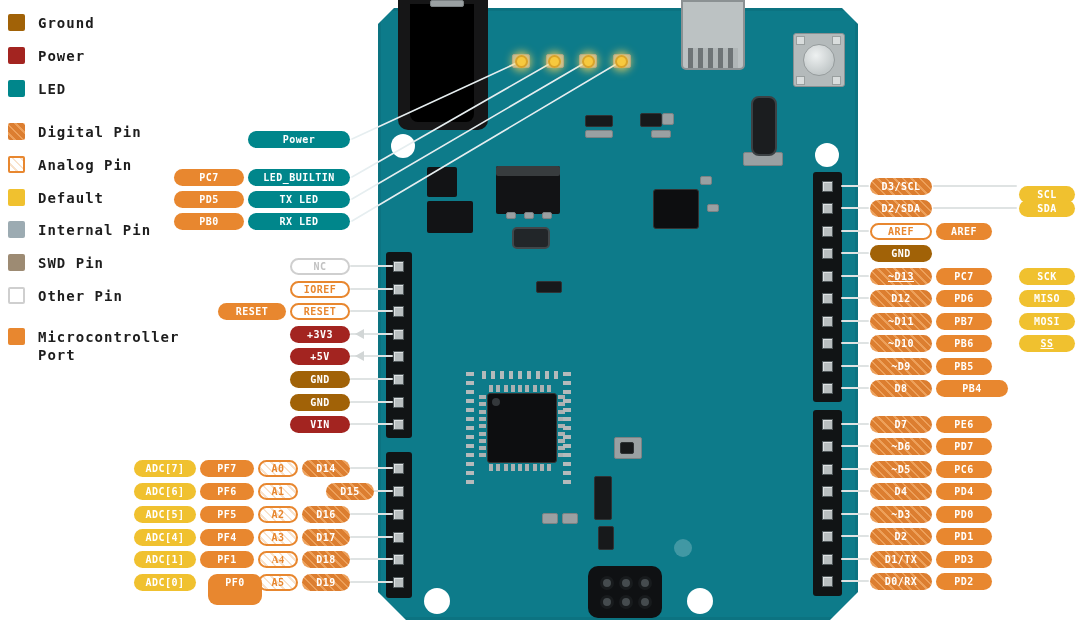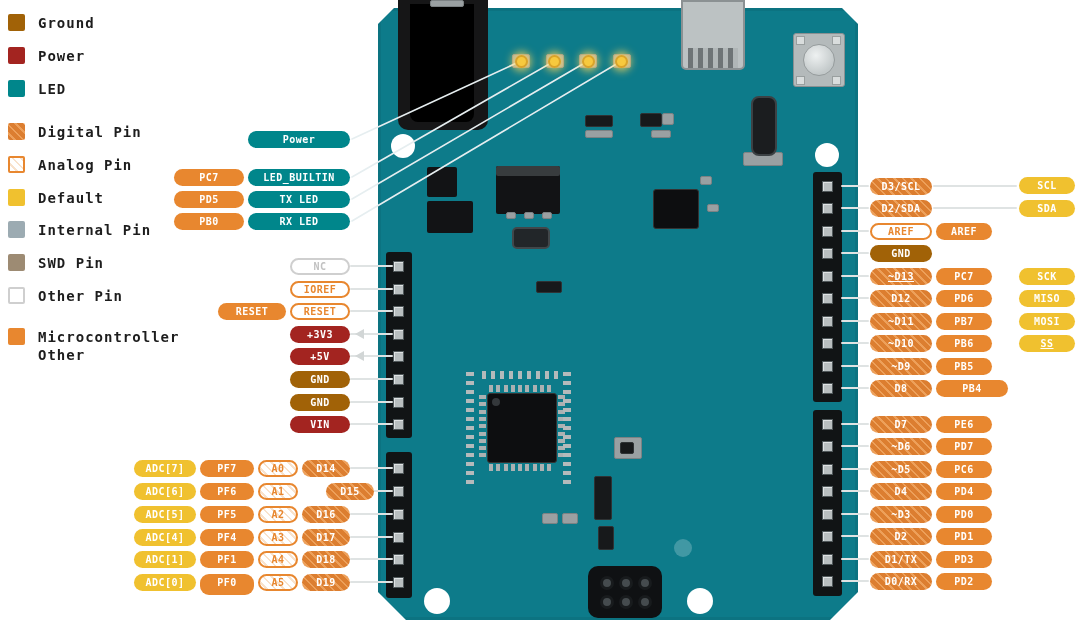--- a/index.html
+++ b/index.html
@@ -139,21 +139,21 @@
     <div class="lg-item" style="top:254px">
         <span class="sw t-swd"></span>
         <span class="lg-label">SWD Pin</span>
       </div>
     <div class="lg-item" style="top:287px">
         <span class="sw t-other"></span>
         <span class="lg-label">Other Pin</span>
       </div>
     <div class="lg-item" style="top:328px">
         <span class="sw t-mcu"></span>
-        <span class="lg-label">Microcontroller Other</span>
+        <span class="lg-label">Microcontroller Port</span>
       </div>
   </div>
 <div class="hdr" style="left: 386px; top: 252px; width: 26px; height: 186px;"></div>
     <div class="hdr" style="left: 386px; top: 452px; width: 26px; height: 146px;"></div>
     <div class="hdr" style="left: 813px; top: 172px; width: 29px; height: 230px;"></div>
     <div class="hdr" style="left: 813px; top: 410px; width: 29px; height: 186px;"></div>
     <div class="pin" style="left: 393px; top: 260.5px; width: 11px; height: 11px;"></div>
     <div class="pin" style="left: 393px; top: 283.5px; width: 11px; height: 11px;"></div>
     <div class="pin" style="left: 393px; top: 305.5px; width: 11px; height: 11px;"></div>
     <div class="pin" style="left: 393px; top: 328.5px; width: 11px; height: 11px;"></div>
@@ -211,29 +211,29 @@
     <div class="pill t-default" style="left: 134px; top: 482.5px; width: 62px; height: 17px;">ADC[6]</div>
     <div class="pill t-digital" style="left: 302px; top: 505.5px; width: 48px; height: 17px;">D16</div>
     <div class="pill t-analog" style="left: 258px; top: 505.5px; width: 40px; height: 17px;">A2</div>
     <div class="pill t-mcu" style="left: 200px; top: 505.5px; width: 54px; height: 17px;">PF5</div>
     <div class="pill t-default" style="left: 134px; top: 505.5px; width: 62px; height: 17px;">ADC[5]</div>
     <div class="pill t-digital" style="left: 302px; top: 528.5px; width: 48px; height: 17px;">D17</div>
     <div class="pill t-analog" style="left: 258px; top: 528.5px; width: 40px; height: 17px;">A3</div>
     <div class="pill t-mcu" style="left: 200px; top: 528.5px; width: 54px; height: 17px;">PF4</div>
     <div class="pill t-default" style="left: 134px; top: 528.5px; width: 62px; height: 17px;">ADC[4]</div>
     <div class="pill t-digital" style="left: 302px; top: 550.5px; width: 48px; height: 17px;">D18</div>
-    <div class="pill t-analog" style="left: 258px; top: 550.5px; width: 40px; height: 17px;">A4</div>
+    <div class="pill t-analog" style="left: 258px; top: 550.5px; width: 40px; height: 17px; font-family: Liberation Serif, serif;">A4</div>
     <div class="pill t-mcu" style="left: 200px; top: 550.5px; width: 54px; height: 17px;">PF1</div>
     <div class="pill t-default" style="left: 134px; top: 550.5px; width: 62px; height: 17px;">ADC[1]</div>
     <div class="pill t-digital" style="left: 302px; top: 573.5px; width: 48px; height: 17px;">D19</div>
     <div class="pill t-analog" style="left: 258px; top: 573.5px; width: 40px; height: 17px;">A5</div>
-    <div class="pill t-mcu" style="left: 200px; top: 573.5px; width: 54px; height: 21px;">PF0</div>
+    <div class="pill t-mcu" style="left: 208px; top: 573.5px; width: 54px; height: 31px;">PF0</div>
     <div class="pill t-default" style="left: 134px; top: 573.5px; width: 62px; height: 17px;">ADC[0]</div>
     <div class="pill t-digital" style="left: 870px; top: 177.5px; width: 62px; height: 17px;">D3/SCL</div>
-    <div class="pill t-default" style="left: 1019px; top: 177px; width: 56px; height: 17px;">SCL</div>
+    <div class="pill t-default" style="left: 1019px; top: 186px; width: 56px; height: 17px;">SCL</div>
     <div class="pill t-digital" style="left: 870px; top: 199.5px; width: 62px; height: 17px;">D2/SDA</div>
     <div class="pill t-default" style="left: 1019px; top: 199.5px; width: 56px; height: 17px;">SDA</div>
     <div class="pill t-outline" style="left: 870px; top: 222.5px; width: 62px; height: 17px;">AREF</div>
     <div class="pill t-mcu" style="left: 936px; top: 222.5px; width: 56px; height: 17px;">AREF</div>
     <div class="pill t-ground" style="left: 870px; top: 244.5px; width: 62px; height: 17px;">GND</div>
     <div class="pill t-digital" style="left: 870px; top: 267.5px; width: 62px; height: 17px; text-decoration: underline;">~D13</div>
     <div class="pill t-mcu" style="left: 936px; top: 267.5px; width: 56px; height: 17px;">PC7</div>
     <div class="pill t-default" style="left: 1019px; top: 267.5px; width: 56px; height: 17px;">SCK</div>
     <div class="pill t-digital" style="left: 870px; top: 289.5px; width: 62px; height: 17px;">D12</div>
     <div class="pill t-mcu" style="left: 936px; top: 289.5px; width: 56px; height: 17px;">PD6</div>

